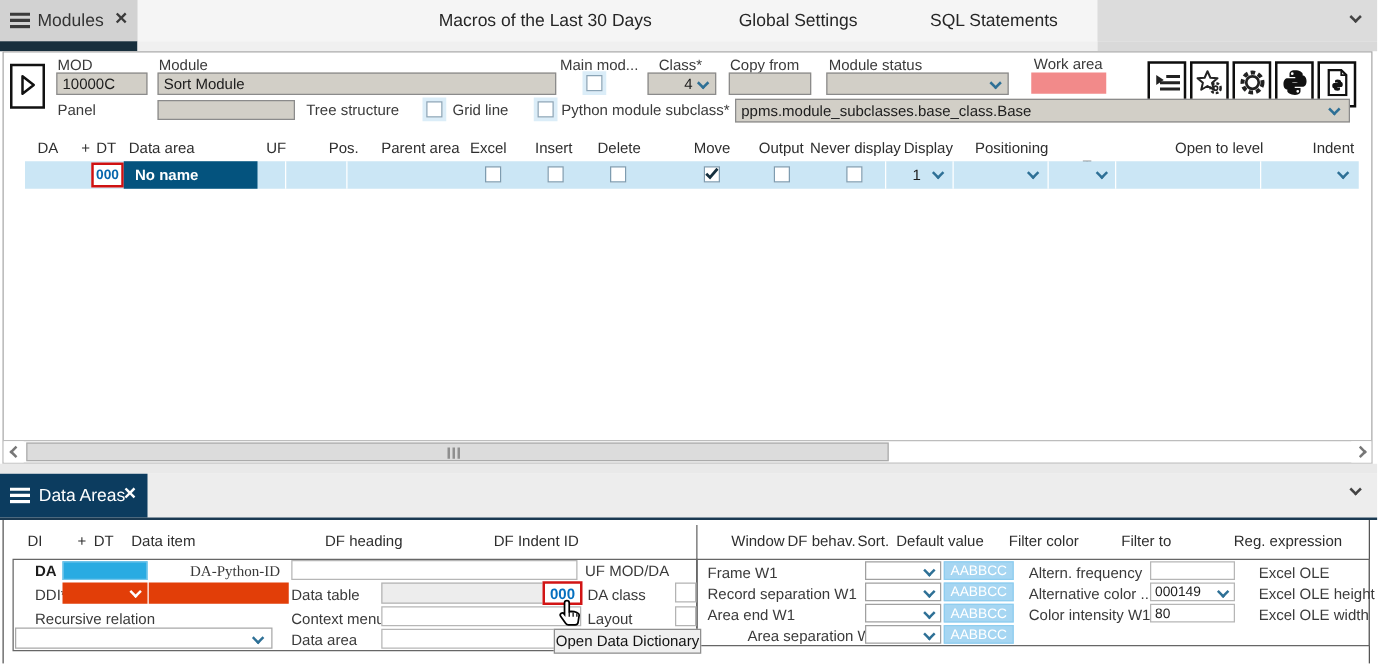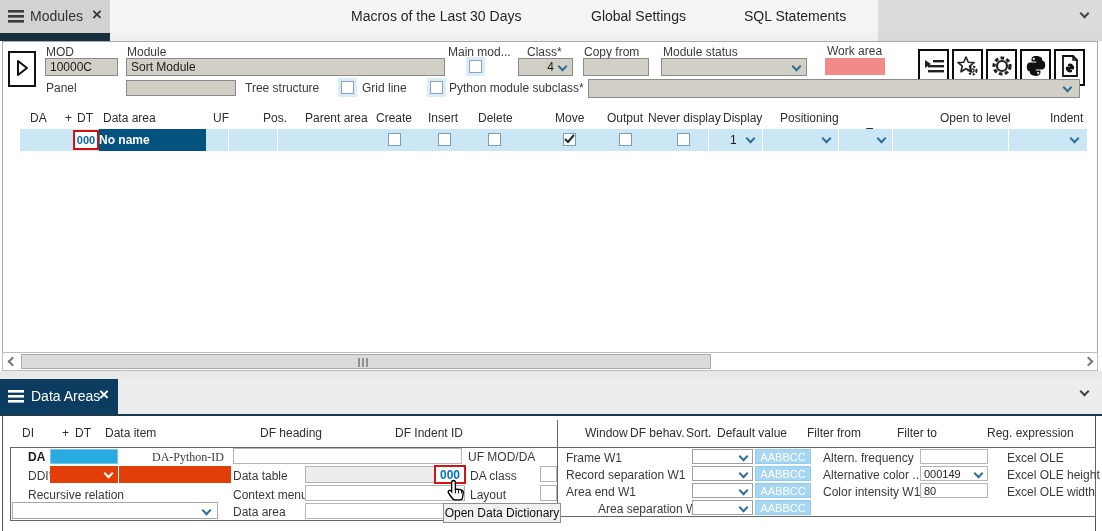--- a/index.html
+++ b/index.html
@@ -134,31 +134,32 @@
   </div>
 
   <span class="lbl" style="left:46px;top:81px;">Panel</span>
   <div class="inp" style="left:126px;top:80px;width:110px;height:16px;"></div>
   <span class="lbl" style="left:245px;top:81px;">Tree structure</span>
   <span class="cb" style="left:341px;top:81px;"></span>
   <span class="lbl" style="left:362px;top:81px;">Grid line</span>
   <span class="cb" style="left:430px;top:81px;"></span>
   <span class="lbl" style="left:449px;top:81px;">Python module subclass*</span>
   <div class="sel inp" style="left:588px;top:79px;width:492px;height:19px;">
+    <span class="val">ppms.module_subclasses.base_class.Base</span>
     <span class="chv" style="right:8px;top:4px;"></span>
   </div>
 
   <span class="hdr" style="left:30px;top:111px;">DA</span>
   <span class="hdr" style="left:65px;top:111px;">+</span>
   <span class="hdr" style="left:77px;top:111px;">DT</span>
   <span class="hdr" style="left:103px;top:111px;">Data area</span>
   <span class="hdr" style="left:213px;top:111px;">UF</span>
   <span class="hdr" style="left:263px;top:111px;">Pos.</span>
   <span class="hdr" style="left:305px;top:111px;">Parent area</span>
-  <span class="hdr" style="left:376px;top:111px;">Create</span>
+  <span class="hdr" style="left:376px;top:111px;">Excel</span>
   <span class="hdr" style="left:428px;top:111px;">Insert</span>
   <span class="hdr" style="left:478px;top:111px;">Delete</span>
   <span class="hdr" style="left:555px;top:111px;">Move</span>
   <span class="hdr" style="left:607px;top:111px;">Output</span>
   <span class="hdr" style="left:648px;top:111px;">Never display</span>
   <span class="hdr" style="left:723px;top:111px;">Display</span>
   <span class="hdr" style="left:780px;top:111px;">Positioning</span>
   <span class="hdr" style="left:866px;top:126px;text-align:center;">Tree</span>
   <span class="hdr" style="left:940px;top:111px;">Open to level</span>
   <span class="hdr" style="left:1050px;top:111px;">Indent</span>
@@ -166,21 +167,21 @@
   <div class="abs" style="left:20px;top:129px;width:1067px;height:22px;background:#cbe6f5;"></div>
   <div class="vsep" style="left:228px;top:129px;height:22px;"></div>
   <div class="vsep" style="left:277px;top:129px;height:22px;"></div>
   <div class="vsep" style="left:708px;top:129px;height:22px;"></div>
   <div class="vsep" style="left:762px;top:129px;height:22px;"></div>
   <div class="vsep" style="left:838px;top:129px;height:22px;"></div>
   <div class="vsep" style="left:892px;top:129px;height:22px;"></div>
   <div class="vsep" style="left:1008px;top:129px;height:22px;"></div>
 
   <div class="abs" style="left:73px;top:130px;width:26px;height:20px;background:#fff;border:2px solid #cf1212;color:#0566ad;font-weight:bold;font-size:11px;display:flex;align-items:center;justify-content:center;">000</div>
-  <div class="abs" style="left:99px;top:129px;width:107px;height:22px;background:#04537e;color:#fff;font-weight:bold;font-size:12px;display:flex;align-items:center;">No name</div>
+  <div class="abs" style="left:99px;top:129px;width:107px;height:22px;background:#04537e;color:#fff;font-weight:bold;font-size:12px;display:flex;align-items:center;padding-left:9px;">No name</div>
 
   <span class="cb flat" style="left:388px;top:133px;"></span>
   <span class="cb flat" style="left:438px;top:133px;"></span>
   <span class="cb flat" style="left:488px;top:133px;"></span>
   <span class="cb flat" style="left:563px;top:133px;">
     <span><svg width="11" height="10">
           <polyline points="1,5 4,8 10,1" fill="none" stroke="#16303f" stroke-width="2.2"></polyline>
         </svg></span>
   </span>
   <span class="cb flat" style="left:619px;top:133px;"></span>
@@ -230,21 +231,21 @@
   <span class="hdr" style="left:22px;top:426px;">DI</span>
   <span class="hdr" style="left:62px;top:426px;">+</span>
   <span class="hdr" style="left:75px;top:426px;">DT</span>
   <span class="hdr" style="left:105px;top:426px;">Data item</span>
   <span class="hdr" style="left:260px;top:426px;">DF heading</span>
   <span class="hdr" style="left:395px;top:426px;">DF Indent ID</span>
   <span class="hdr" style="left:585px;top:426px;">Window</span>
   <span class="hdr" style="left:630px;top:426px;">DF behav.</span>
   <span class="hdr" style="left:686px;top:426px;">Sort.</span>
   <span class="hdr" style="left:717px;top:426px;">Default value</span>
-  <span class="hdr" style="left:807px;top:426px;">Filter from</span>
+  <span class="hdr" style="left:807px;top:426px;">Filter color</span>
   <span class="hdr" style="left:897px;top:426px;">Filter to</span>
   <span class="hdr" style="left:987px;top:426px;">Reg. expression</span>
 
   <div class="abs" style="left:10px;top:447px;width:548px;height:74px;border:1px solid #666;"></div>
 
   <div class="abs" style="left:557px;top:447px;width:539px;height:70px;border:1px solid #666;"></div>
 
   <span class="lbl" style="left:28px;top:450px;font-weight:bold;color:#1c1c1c;">DA</span>
   <div class="abs" style="left:50px;top:449px;width:68px;height:15px;background:#29abe2;border:1px solid #74c6ea;"></div>
   <span class="lbl" style="left:152px;top:450px;font-family:Liberation Serif, serif;">DA-Python-ID</span>

